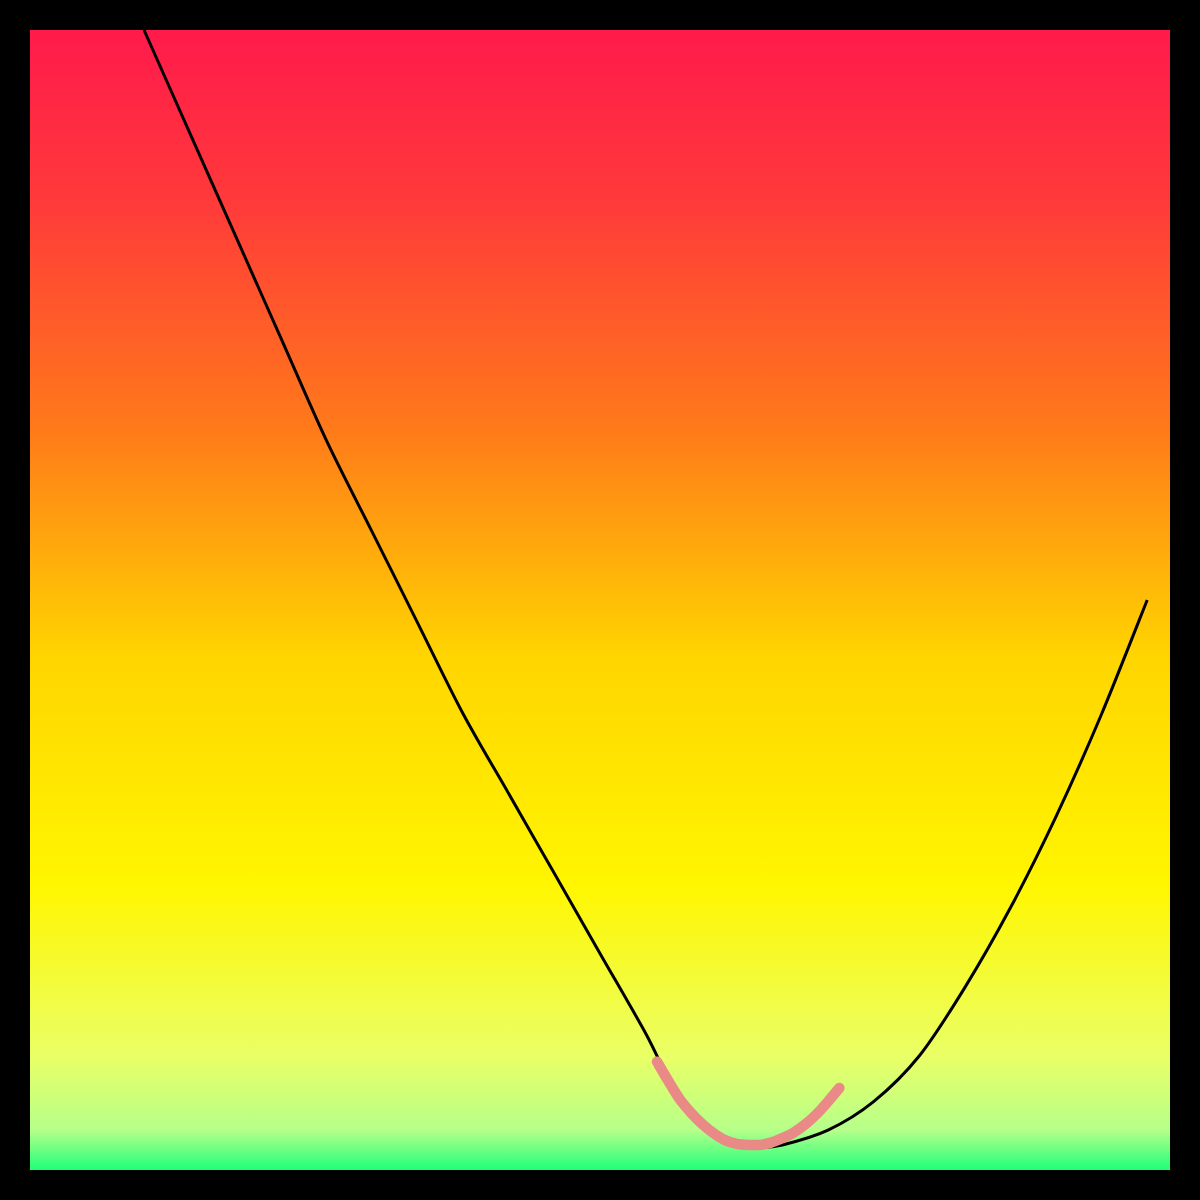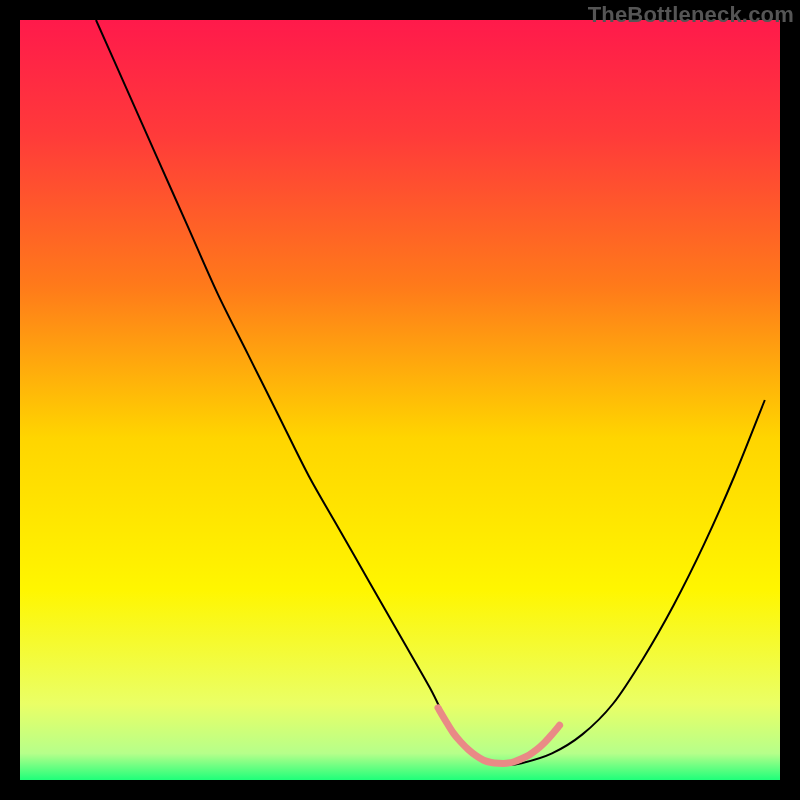--- a/index.html
+++ b/index.html
@@ -56,14 +56,13 @@
             <stop offset="96.5%" stop-color="#b6ff8a"></stop>
             <stop offset="100%" stop-color="#1fff7a"></stop>
           </linearGradient>
         </defs>
         <rect x="0" y="0" width="760" height="760" fill="url(#bg-grad)"></rect>
         <path d="M 76 0 C 80.56 10.259999999999996, 97.28 47.87999999999997, 106.4 68.39999999999998 C 115.52000000000001 88.91999999999999, 127.67999999999998 116.28000000000006, 136.79999999999998 136.80000000000007 C 145.92 157.32000000000008, 158.07999999999998 184.68000000000006, 167.2 205.20000000000005 C 176.32 225.72000000000003, 188.48 254.21999999999997, 197.6 273.59999999999997 C 206.72 292.97999999999996, 218.88 316.15999999999997, 228 334.4 C 237.12 352.64, 249.28000000000003 376.96, 258.40000000000003 395.2 C 267.52000000000004 413.44, 279.68 438.9, 288.8 456 C 297.92 473.1, 310.08 493.24, 319.2 509.2 C 328.32 525.16, 340.48 546.4399999999999, 349.6 562.4 C 358.72 578.36, 370.88 599.64, 380 615.6 C 389.12 631.5600000000001, 403.56000000000006 656.26, 410.40000000000003 668.8 C 417.24 681.3399999999999, 421.04 691.22, 425.6 699.2 C 430.16 707.1800000000001, 436.23999999999995 716.3, 440.79999999999995 722 C 445.35999999999996 727.7, 451.44 734.008, 456 737.2 C 460.56 740.392, 466.64 742.14, 471.2 743.28 C 475.76 744.42, 481.84000000000003 744.8, 486.40000000000003 744.8 C 490.96000000000004 744.8, 494.76000000000005 744.99, 501.6 743.28 C 508.44 741.5699999999999, 522.88 737.732, 532 733.4 C 541.12 729.068, 553.28 721.81, 562.4 714.4 C 571.52 706.99, 583.6800000000001 695.4, 592.8000000000001 684 C 601.9200000000001 672.6, 614.0799999999999 653.22, 623.1999999999999 638.4 C 632.3199999999999 623.5799999999999, 644.48 602.3000000000001, 653.6 585.2 C 662.72 568.1, 674.88 543.78, 684 524.4 C 693.12 505.02, 705.28 477.65999999999997, 714.4 456 C 723.52 434.34000000000003, 740.24 391.4, 744.8 380" fill="none" stroke="#000000" stroke-width="2"></path>
         <path d="M 418.00000000000006 687.8 C 419.14000000000004 689.7379999999999, 423.32000000000005 696.958, 425.6 700.72 C 427.88 704.4820000000001, 430.92 709.688, 433.2 712.88 C 435.47999999999996 716.072, 438.52 719.492, 440.79999999999995 722 C 443.0799999999999 724.508, 446.11999999999995 727.548, 448.4 729.6 C 450.68 731.652, 453.72 734.084, 456 735.68 C 458.28 737.276, 461.32 739.214, 463.59999999999997 740.24 C 465.87999999999994 741.266, 468.91999999999996 742.064, 471.2 742.52 C 473.48 742.976, 476.52 743.1659999999999, 478.8 743.28 C 481.08000000000004 743.394, 484.12000000000006 743.5079999999999, 486.40000000000003 743.28 C 488.68 743.052, 491.72 742.444, 494 741.76 C 496.28 741.076, 499.32 739.746, 501.6 738.72 C 503.88000000000005 737.6940000000001, 506.92 736.288, 509.20000000000005 734.92 C 511.4800000000001 733.5519999999999, 514.5200000000001 731.424, 516.8000000000001 729.6 C 519.08 727.7760000000001, 522.12 725.04, 524.4 722.76 C 526.68 720.48, 529.72 717.0219999999999, 532 714.4 C 534.28 711.778, 538.46 706.648, 539.6 705.28" fill="none" stroke="#e98a86" stroke-width="7" stroke-linecap="round" stroke-linejoin="round"></path>
       </svg>
   </div>
 
-  <div class="watermark">TheBottleneck.com</div>
 </div>
 
 </body></html>

